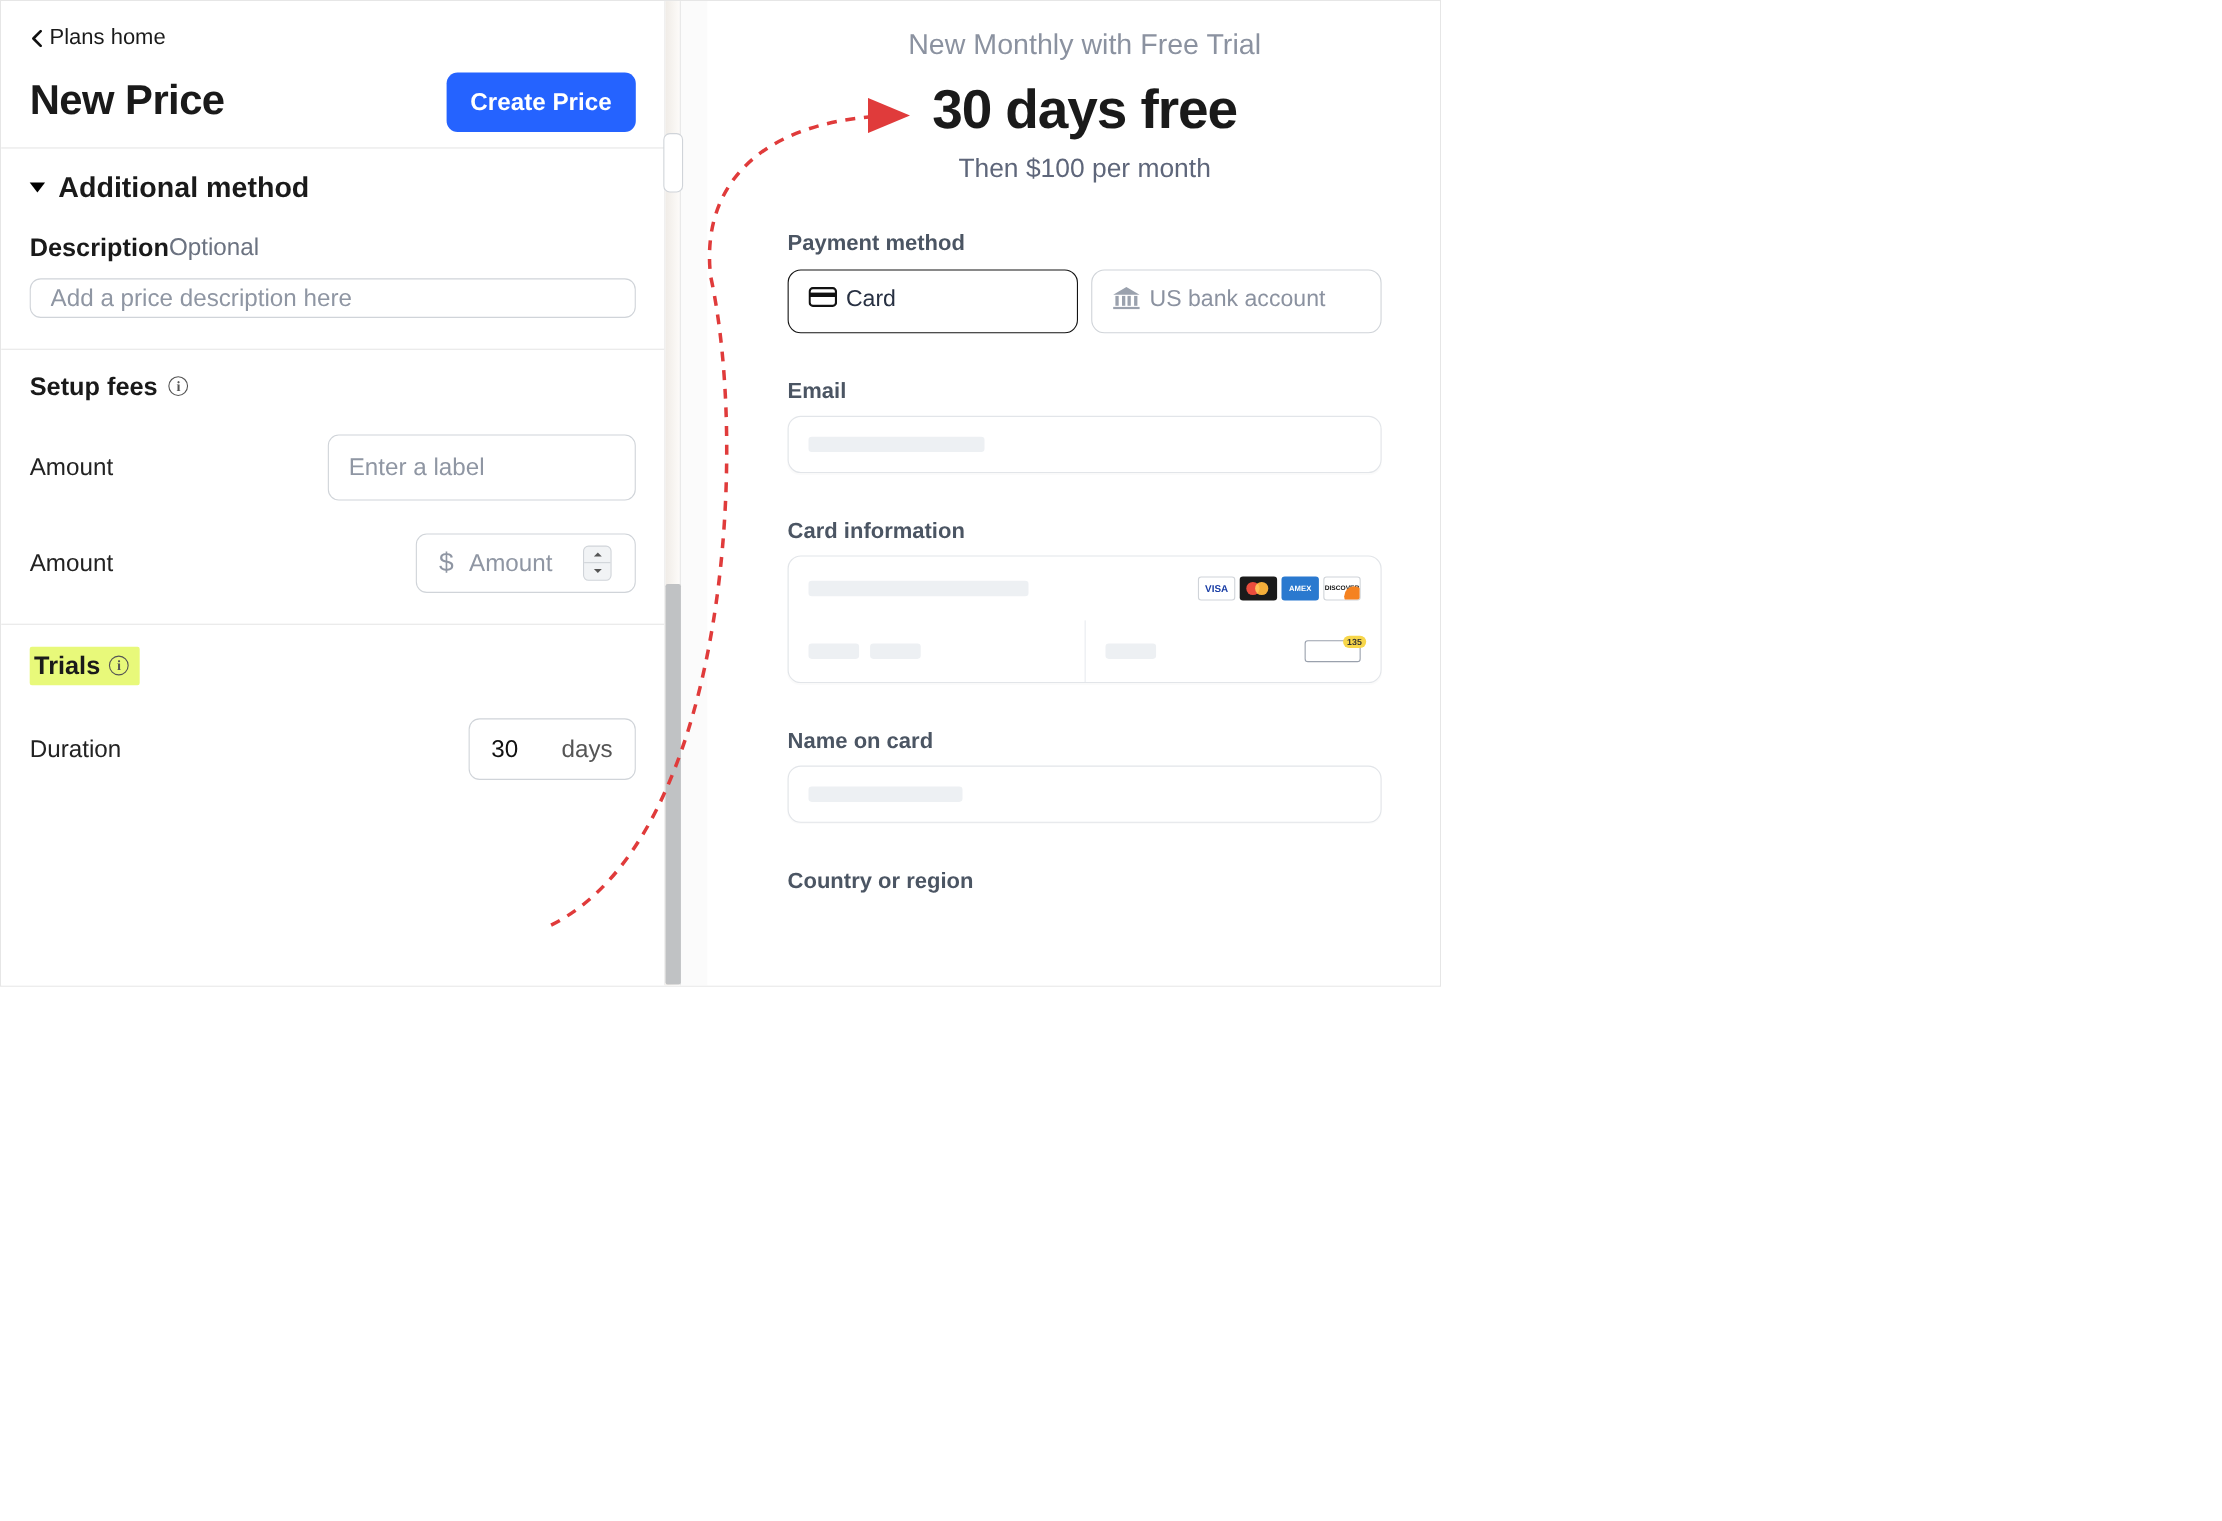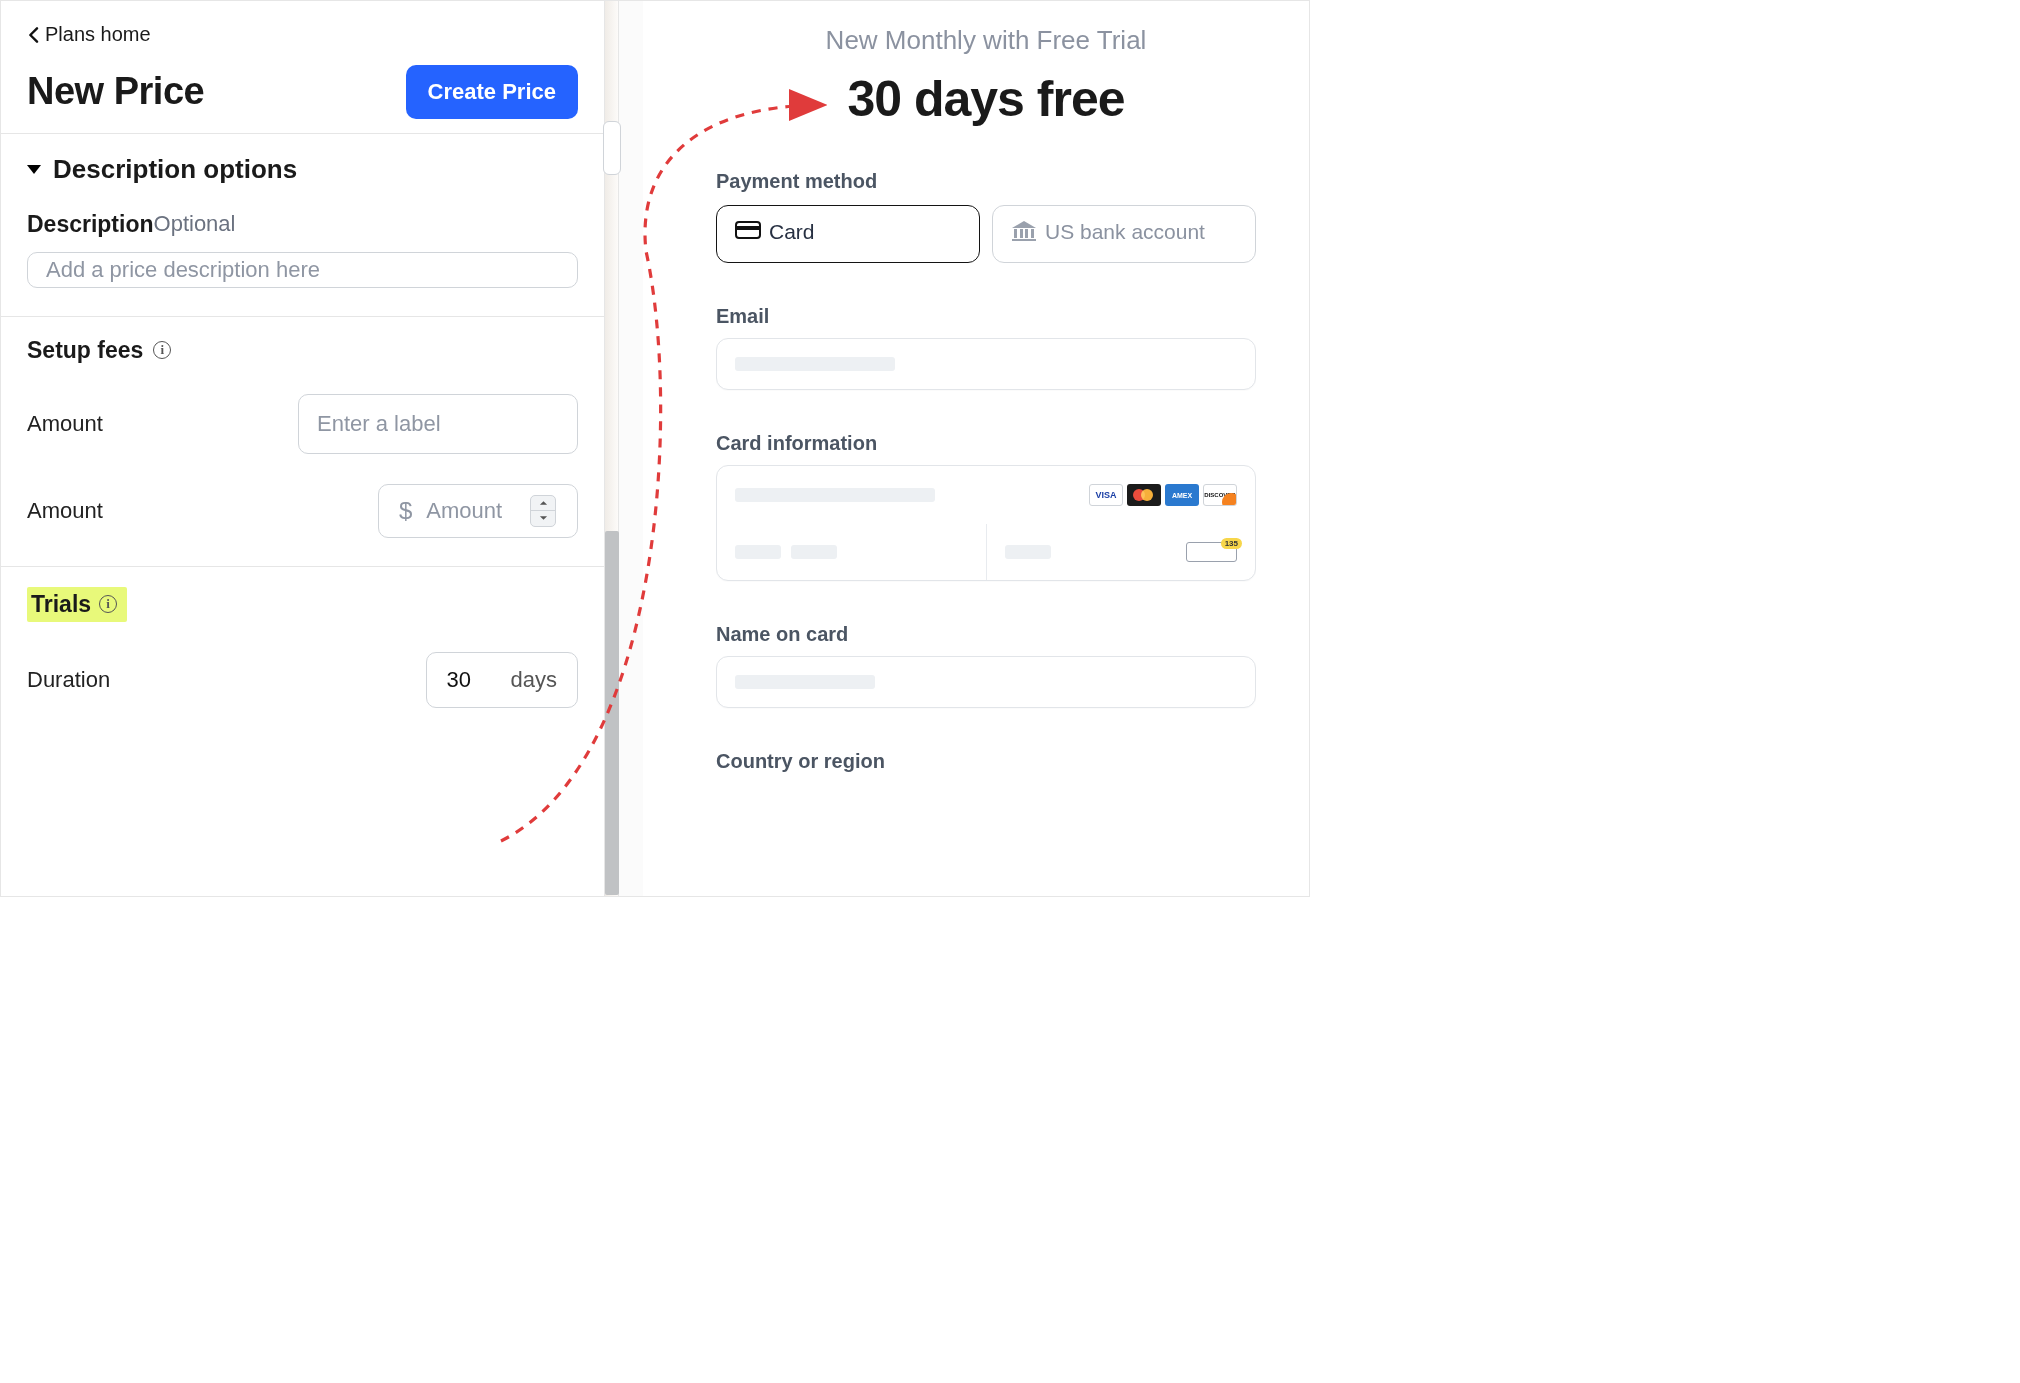--- a/index.html
+++ b/index.html
@@ -154,21 +154,21 @@
         <div class="page-title">New Price</div>
         <button class="create-btn">Create Price</button>
       </div>
     </div>
 
     <div class="left-body">
 
       <div class="section">
         <div class="disclosure">
           <span class="tri"></span>
-          <span>Description options</span>
+          <span>Additional method</span>
         </div>
         <div class="field-label-row">
           <div class="field-label">Description</div>
           <div class="optional">Optional</div>
         </div>
         <input class="text-input" placeholder="Add a price description here" style="">
       </div>
 
       <div class="section">
         <div class="section-heading">
@@ -221,20 +221,21 @@
   <div class="splitter">
     <div class="bar"></div>
     <div class="handle"></div>
     <div class="scroll-thumb"></div>
   </div>
 
   <div class="right">
     <div class="checkout">
       <div class="ck-sub">New Monthly with Free Trial</div>
       <div class="ck-title">30 days free</div>
+      <div class="ck-then">Then $100 per month</div>
 
       <div class="ck-label">Payment method</div>
       <div class="pm-row">
         <div class="pm-card selected">
           <div class="pm-icon">
             <svg width="26" height="20" viewBox="0 0 26 20">
                 <rect x="1" y="2" width="24" height="16" rx="3" fill="none" stroke="#111" stroke-width="2"></rect>
                 <rect x="1" y="6" width="24" height="4" fill="#111"></rect>
               </svg>
           </div>

